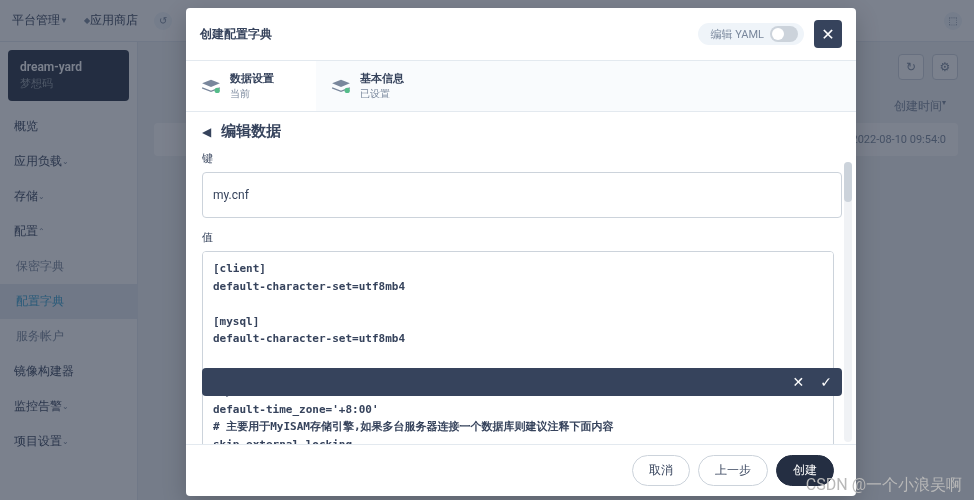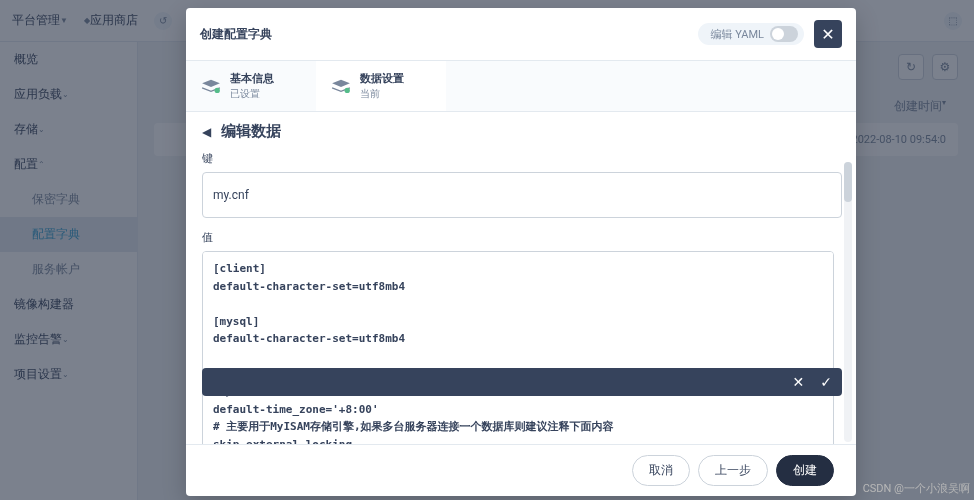--- a/index.html
+++ b/index.html
@@ -8,21 +8,21 @@
 .topbar-item{display:flex;align-items:center;font-size:12px;color:#36435c}
 .chev{font-size:8px;color:#79879c}
 .circ-btn{width:18px;height:18px;border-radius:50%;background:#eff4f9;display:flex;align-items:center;justify-content:center;font-size:10px;color:#79879c}
 .topbar-right{margin-left:auto;display:flex;gap:12px}
 .layout{display:flex;height:458px}
 .sidebar{width:138px;background:#fff;border-right:1px solid #e3e9ef;overflow-y:auto}
 .project-card{margin:8px;padding:10px 12px;background:#242e42;border-radius:4px;color:#fff}
 .project-name{font-size:12px;font-weight:600}
 .project-sub{font-size:11px;color:#919aa3;margin-top:2px}
 .nav-item{padding:9px 14px;font-size:12px;color:#36435c;display:flex;align-items:center;justify-content:flex-start;cursor:pointer}
-.nav-item.sub{padding-left:32px;color:#79879c}
+.nav-item.sub{padding-left:16px;color:#79879c}
 .nav-item.active{background:#e3e9ef;color:#329dce}
 .main{flex:1;padding:12px 16px;position:relative}
 .main-toolbar{display:flex;align-items:center;gap:8px;margin-bottom:10px}
 .icon-btn{width:26px;height:26px;border:1px solid #ccd3db;border-radius:4px;background:#fff;display:flex;align-items:center;justify-content:center;font-size:12px;color:#79879c}
 .table-head{display:flex;justify-content:flex-end;padding:8px 12px;font-size:12px;color:#79879c}
 .table-row{background:#fff;padding:10px 12px;border-radius:4px;font-size:11px;color:#79879c;text-align:right}
 .overlay{position:absolute;inset:0;background:rgba(35,45,65,0.6)}
 .modal{position:absolute;top:8px;left:186px;width:670px;height:488px;background:#fff;border-radius:4px;display:flex;flex-direction:column;box-shadow:0 8px 24px rgba(0,0,0,0.2)}
 .modal-header{display:flex;align-items:center;padding:12px 14px;border-bottom:1px solid #e3e9ef}
 .modal-title{font-size:12px;font-weight:600;color:#36435c}
@@ -43,21 +43,21 @@
 .back-arrow{font-size:12px;color:#36435c;cursor:pointer}
 .back-title{font-size:15px;font-weight:600;color:#36435c}
 .form-label{font-size:11px;color:#36435c;margin-bottom:6px;display:block}
 .text-input{width:640px;padding:15px 10px;border:1px solid #ccd3db;border-radius:4px;font-size:12px;color:#36435c;margin-bottom:12px}
 .textarea{width:632px;height:216px;padding:8px 10px;border:1px solid #ccd3db;border-radius:4px;font-size:11px;font-family:Menlo,Consolas,monospace;color:#36435c;line-height:1.6;resize:none;overflow-y:scroll;font-weight:600}
 .dark-bar{position:absolute;left:16px;bottom:48px;width:640px;height:28px;background:#36435c;border-radius:4px;display:flex;align-items:center;justify-content:flex-end;padding:0 10px;gap:16px}
 .dark-bar span{color:#fff;font-size:14px;cursor:pointer}
 .modal-footer{padding:10px 22px;display:flex;justify-content:flex-end;gap:8px;border-top:1px solid #e3e9ef}
 .btn{padding:6px 16px;border-radius:16px;font-size:12px;border:1px solid #ccd3db;background:#fff;color:#36435c;cursor:pointer}
 .btn.primary{background:#242e42;color:#ffffff;border-color:#242e42}
-.watermark{position:absolute;right:4px;bottom:4px;font-size:11px;color:#b8b8b8;z-index:100}
+.watermark{position:absolute;right:12px;bottom:4px;font-size:16px;color:#b8b8b8;z-index:100}
 .scroll-track{position:absolute;right:4px;top:50px;width:8px;height:280px;background:#f0f2f5;border-radius:4px}
 .scroll-thumb{width:8px;height:40px;background:#ccd3db;border-radius:4px}
 </style>
 </head>
 <body>
 
 <div class="topbar">
   <div class="topbar-item">
       <span>平台管理</span>
       <span class="chev">▼</span>
@@ -67,20 +67,24 @@
       <span>应用商店</span>
     </div>
   <div class="circ-btn">↺</div>
   <div class="topbar-right">
     <div class="circ-btn">⬚</div>
   </div>
 </div>
 
 <div class="layout">
   <div class="sidebar">
+    <div class="project-card">
+      <div class="project-name">dream-yard</div>
+      <div class="project-sub">梦想码</div>
+    </div>
     <div class="nav-item">
         <span>概览</span>
       </div>
     <div class="nav-item">
         <span>应用负载</span>
         <span class="chev">⌄</span>
       </div>
     <div class="nav-item">
         <span>存储</span>
         <span class="chev">⌄</span>
@@ -128,40 +132,40 @@
 <div class="modal">
   <div class="modal-header">
     <div class="modal-title">创建配置字典</div>
     <div class="yaml-toggle">
       <span>编辑 YAML</span>
       <div class="toggle-switch"></div>
     </div>
     <div class="close-btn">✕</div>
   </div>
   <div class="steps">
+    <div class="step active">
+      <div class="step-icon"><svg viewBox="0 0 24 18">
+            <path d="M2 6 L12 2 L22 6 L12 10 Z" fill="#79879c"></path>
+            <path d="M2 11 L12 15 L22 11" fill="none" stroke="#79879c" stroke-width="1.5"></path>
+            <circle cx="19" cy="14" r="3" fill="#55bc8a"></circle>
+          </svg></div>
+      <div class="step-text">
+          <div class="step-title">数据设置</div>
+          <div class="step-sub">当前</div>
+        </div>
+    </div>
     <div class="step">
       <div class="step-icon"><svg viewBox="0 0 24 18">
             <path d="M2 6 L12 2 L22 6 L12 10 Z" fill="#79879c"></path>
             <path d="M2 11 L12 15 L22 11" fill="none" stroke="#79879c" stroke-width="1.5"></path>
             <circle cx="19" cy="14" r="3" fill="#55bc8a"></circle>
           </svg></div>
       <div class="step-text">
           <div class="step-title">基本信息</div>
           <div class="step-sub">已设置</div>
-        </div>
-    </div>
-    <div class="step active">
-      <div class="step-icon"><svg viewBox="0 0 24 18">
-            <path d="M2 6 L12 2 L22 6 L12 10 Z" fill="#79879c"></path>
-            <path d="M2 11 L12 15 L22 11" fill="none" stroke="#79879c" stroke-width="1.5"></path>
-            <circle cx="19" cy="14" r="3" fill="#55bc8a"></circle>
-          </svg></div>
-      <div class="step-text">
-          <div class="step-title">数据设置</div>
-          <div class="step-sub">当前</div>
         </div>
     </div>
   </div>
   <div class="modal-body">
     <div class="back-row">
       <span class="back-arrow">◀</span>
       <span class="back-title">编辑数据</span>
     </div>
     <label class="form-label">键</label>
     <input class="text-input" value="my.cnf" style="">

